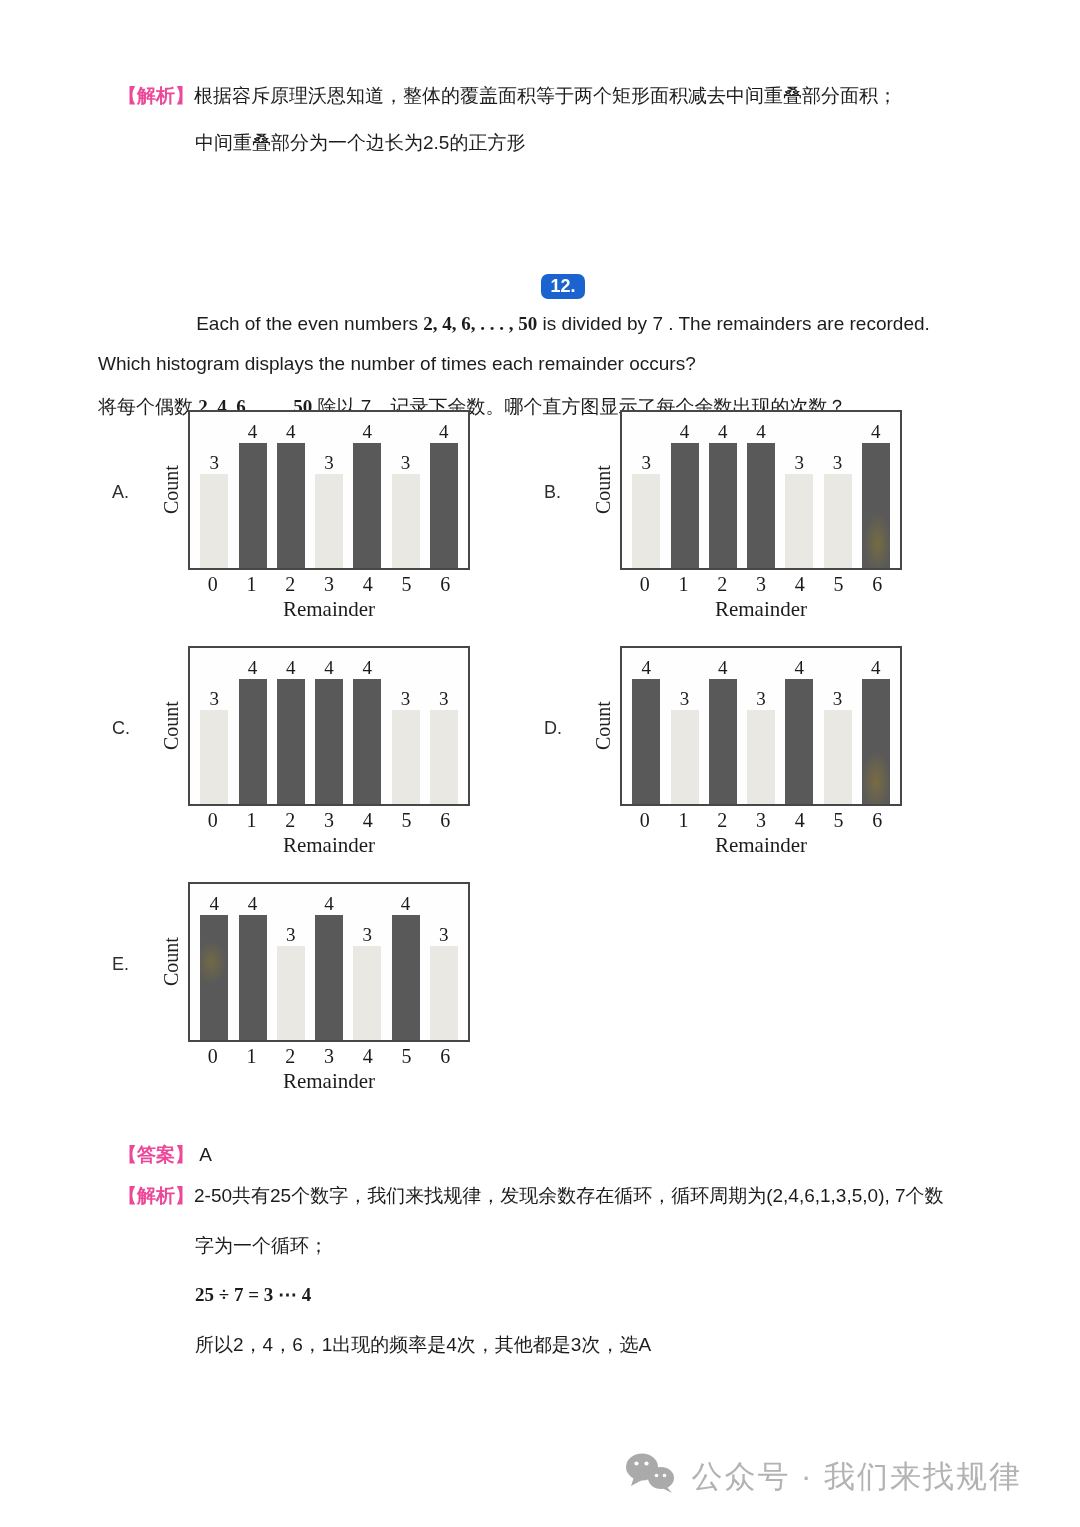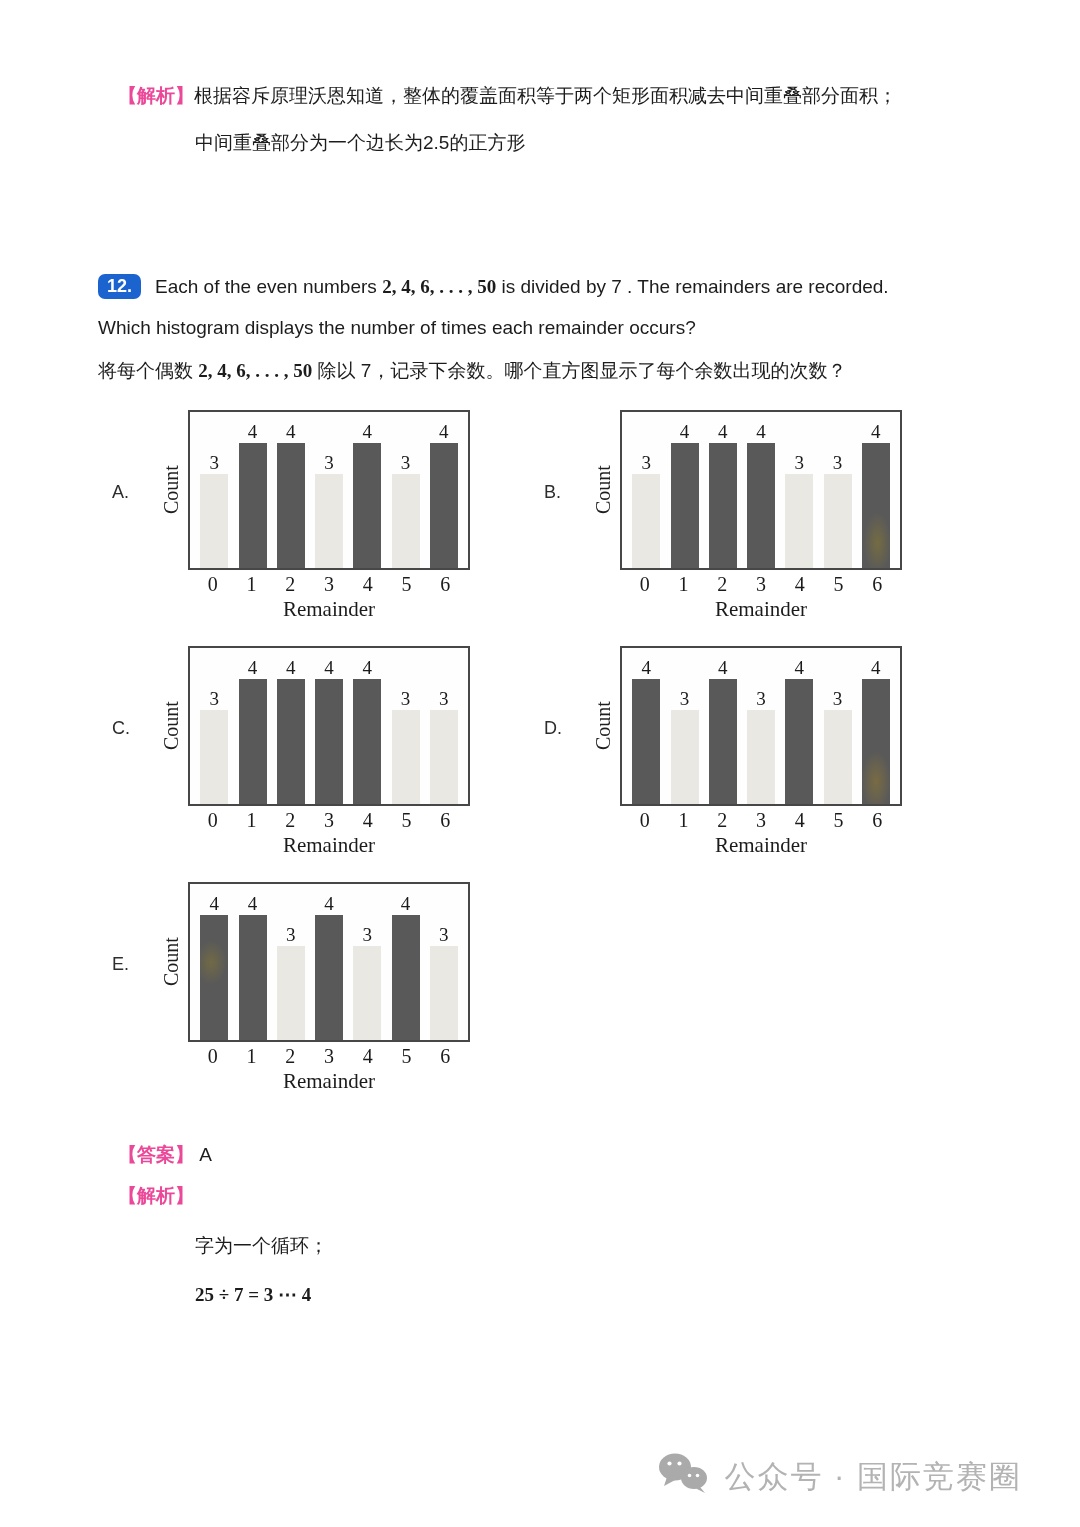--- a/index.html
+++ b/index.html
@@ -12,21 +12,21 @@
     overflow:hidden;
   }
   .para{display:flex;font-size:19px;line-height:1.3;margin-bottom:22px;}
   .lbl{font-weight:700;white-space:nowrap;color:#ec4899;}
   .cont{margin-left:77px;}
   .math{font-family:"Liberation Serif",serif;font-weight:700;}
   
   .sec-top{position:absolute;top:84px;left:118px;width:900px;}
   
   .sec-question{position:absolute;top:274px;left:98px;width:930px;font-size:19px;}
-  .q-line1{display:flex;align-items:center;gap:14px;margin-bottom:16px;}
+  .q-line1{display:flex;align-items:center;gap:14px;margin-bottom:16px;flex-direction:column;}
   .q-badge{
     background:#1b63cf;color:#fff;font-weight:700;font-size:18px;
     padding:3px 9px 4px 9px;border-radius:7px;line-height:1;
   }
   .q-line{margin-bottom:17px;line-height:1.35;}
   
   .charts{
     position:absolute;top:398px;left:112px;
     display:grid;grid-template-columns:432px 432px;grid-auto-rows:236px;
   }
@@ -345,38 +345,42 @@
   </div>
 
   <div class="sec-answer">
     <span class="lbl">【答案】</span>
     <span>A</span>
   </div>
 
   <div class="sec-expl">
     <div class="para">
       <span class="lbl">【解析】</span>
+      <span>2-50共有25个数字，我们来找规律，发现余数存在循环，循环周期为(2,4,6,1,3,5,0), 7个数</span>
     </div>
     <div class="para cont">
       <span>字为一个循环；</span>
     </div>
     <div class="para cont">
       <span class="math">25 ÷ 7 = 3 ⋯ 4</span>
+    </div>
+    <div class="para cont">
+      <span>所以2，4，6，1出现的频率是4次，其他都是3次，选A</span>
     </div>
   </div>
 
   <div class="watermark">
     <span class="wechat-icon">
       <svg width="52" height="42" viewBox="0 0 52 42">
         <ellipse cx="17" cy="15" rx="16" ry="13.5" fill="#aaaaaa"></ellipse>
         <polygon points="9,25 6,34 19,27" fill="#aaaaaa"></polygon>
         <circle cx="11.5" cy="11.5" r="2.1" fill="#ffffff"></circle>
         <circle cx="21.5" cy="11.5" r="2.1" fill="#ffffff"></circle>
         <ellipse cx="36" cy="26" rx="13" ry="11" fill="#aaaaaa"></ellipse>
         <polygon points="42,35 47,41 38,36.5" fill="#aaaaaa"></polygon>
         <circle cx="31.5" cy="23.5" r="1.8" fill="#ffffff"></circle>
         <circle cx="39.5" cy="23.5" r="1.8" fill="#ffffff"></circle>
       </svg>
     </span>
-    <span>公众号 · 国际竞赛圈</span>
+    <span>公众号 · 我们来找规律</span>
   </div>
 
 </div>
 
 </body></html>

